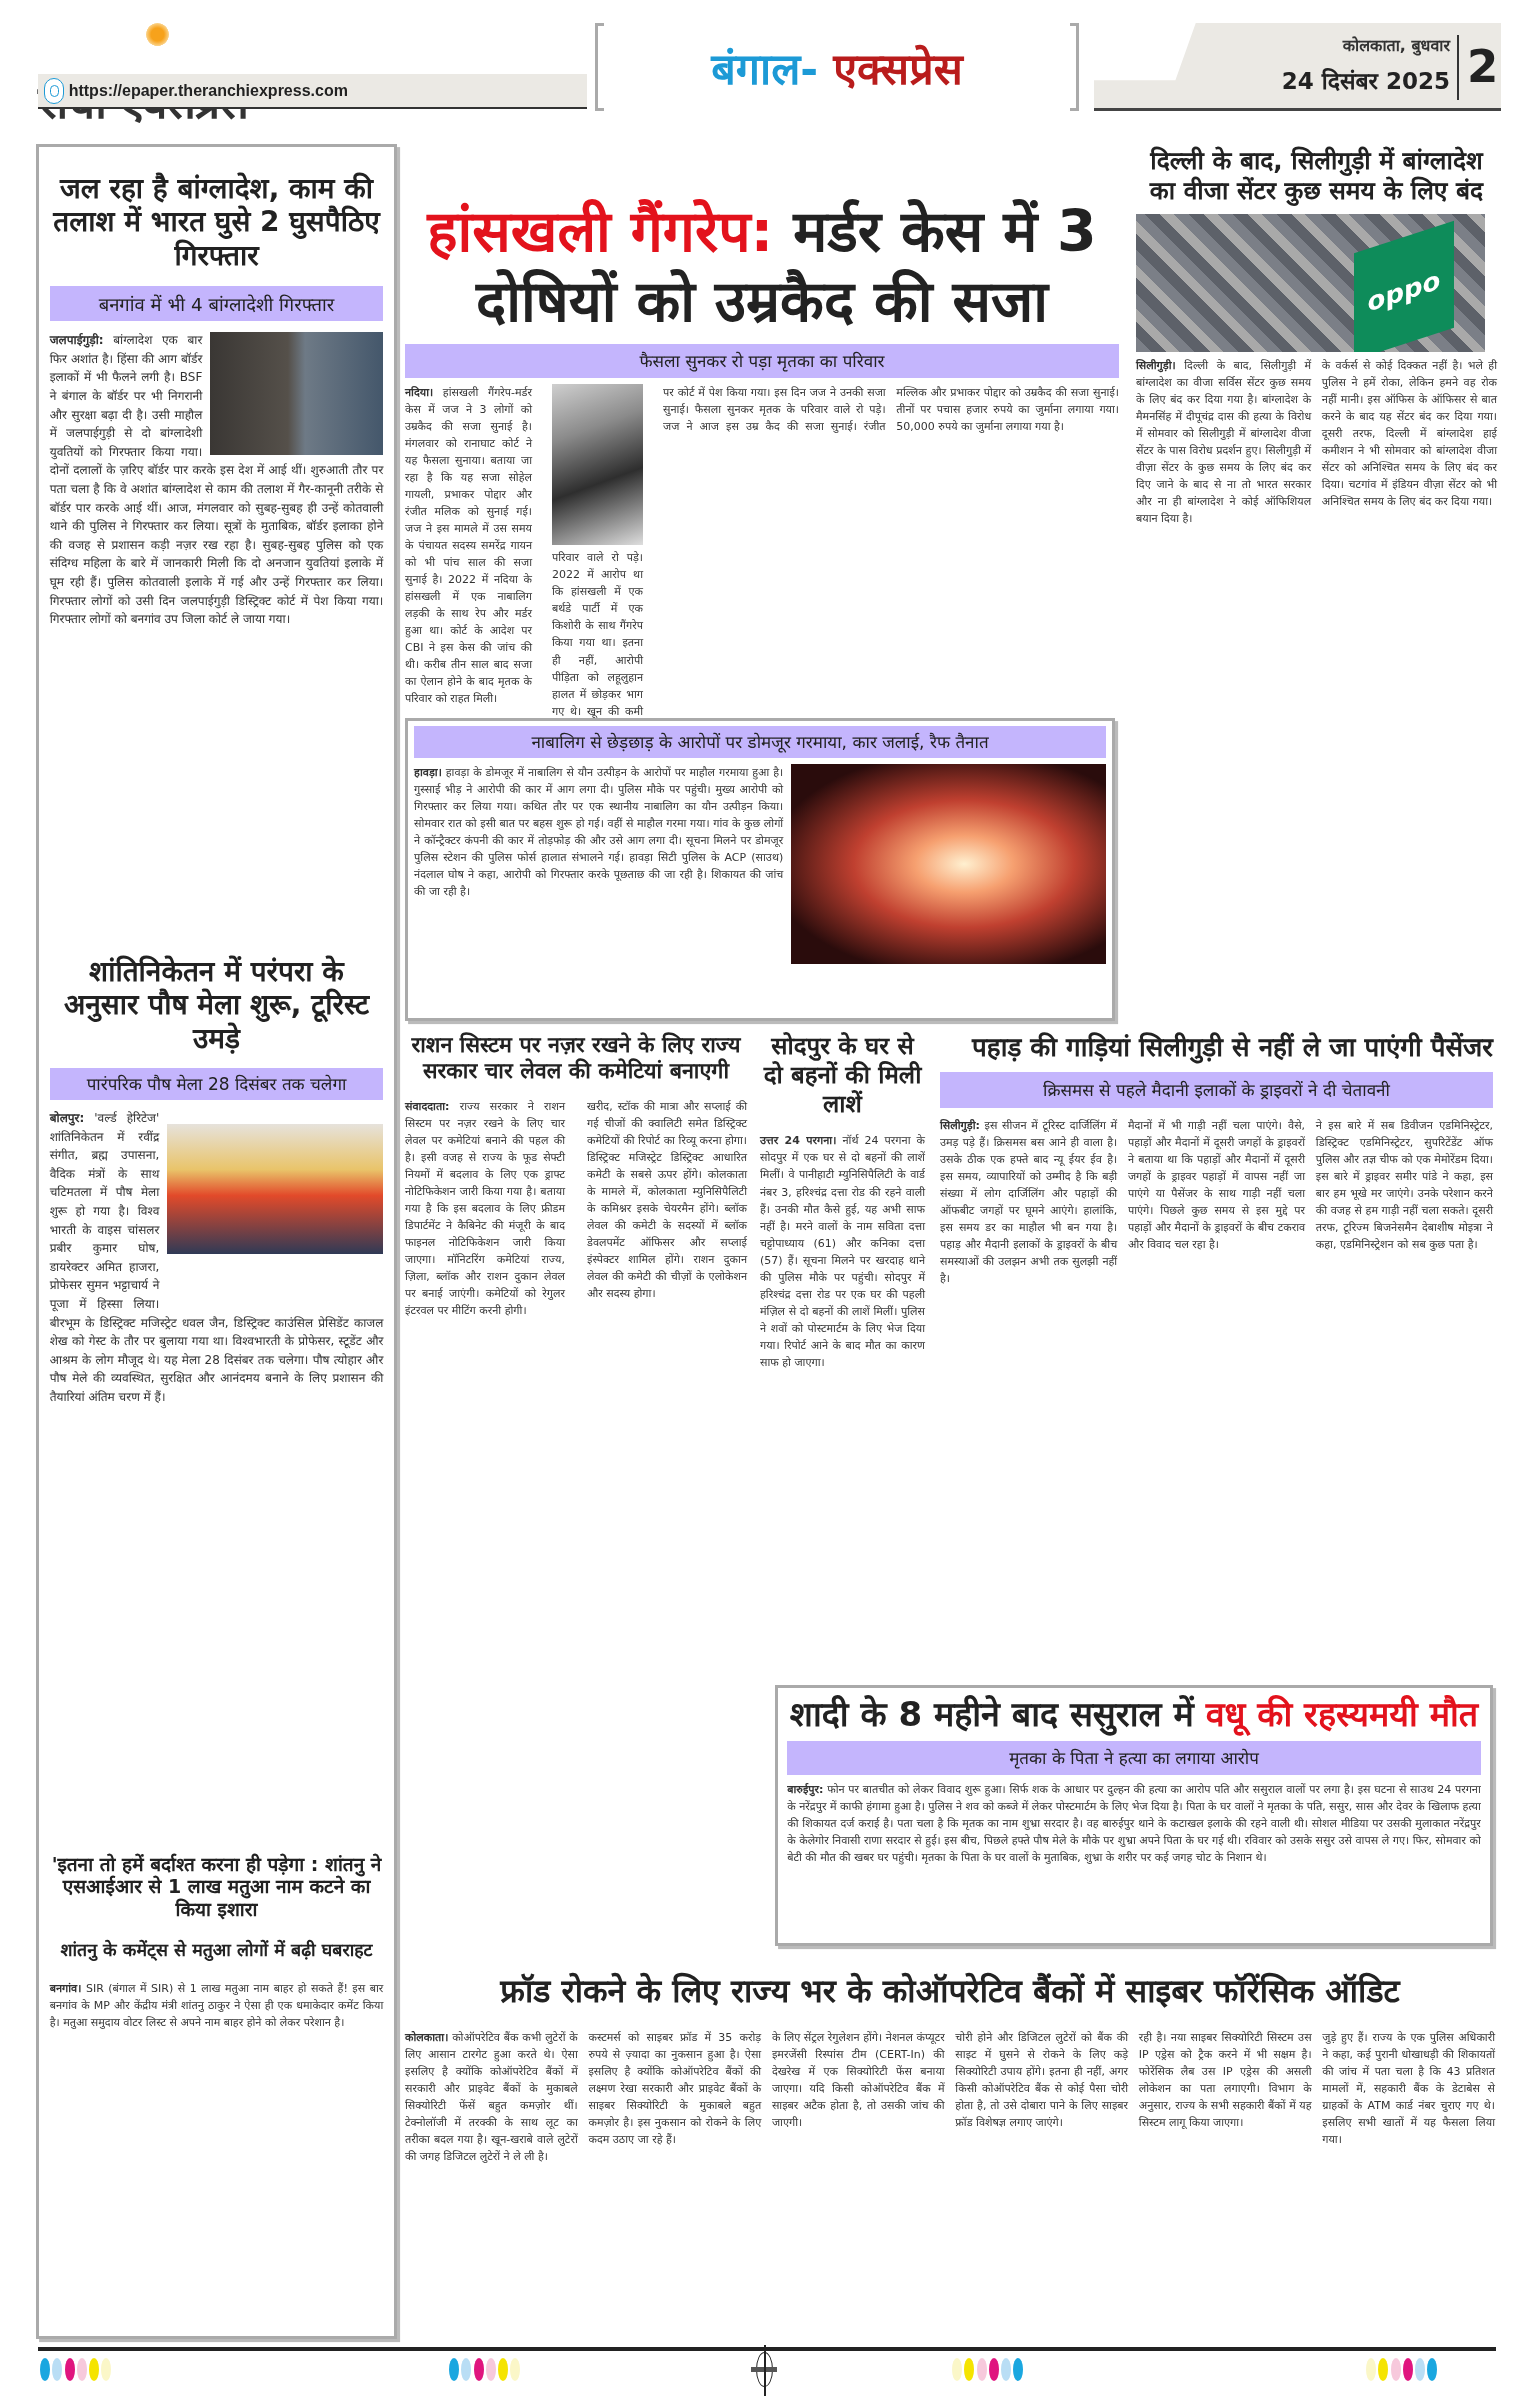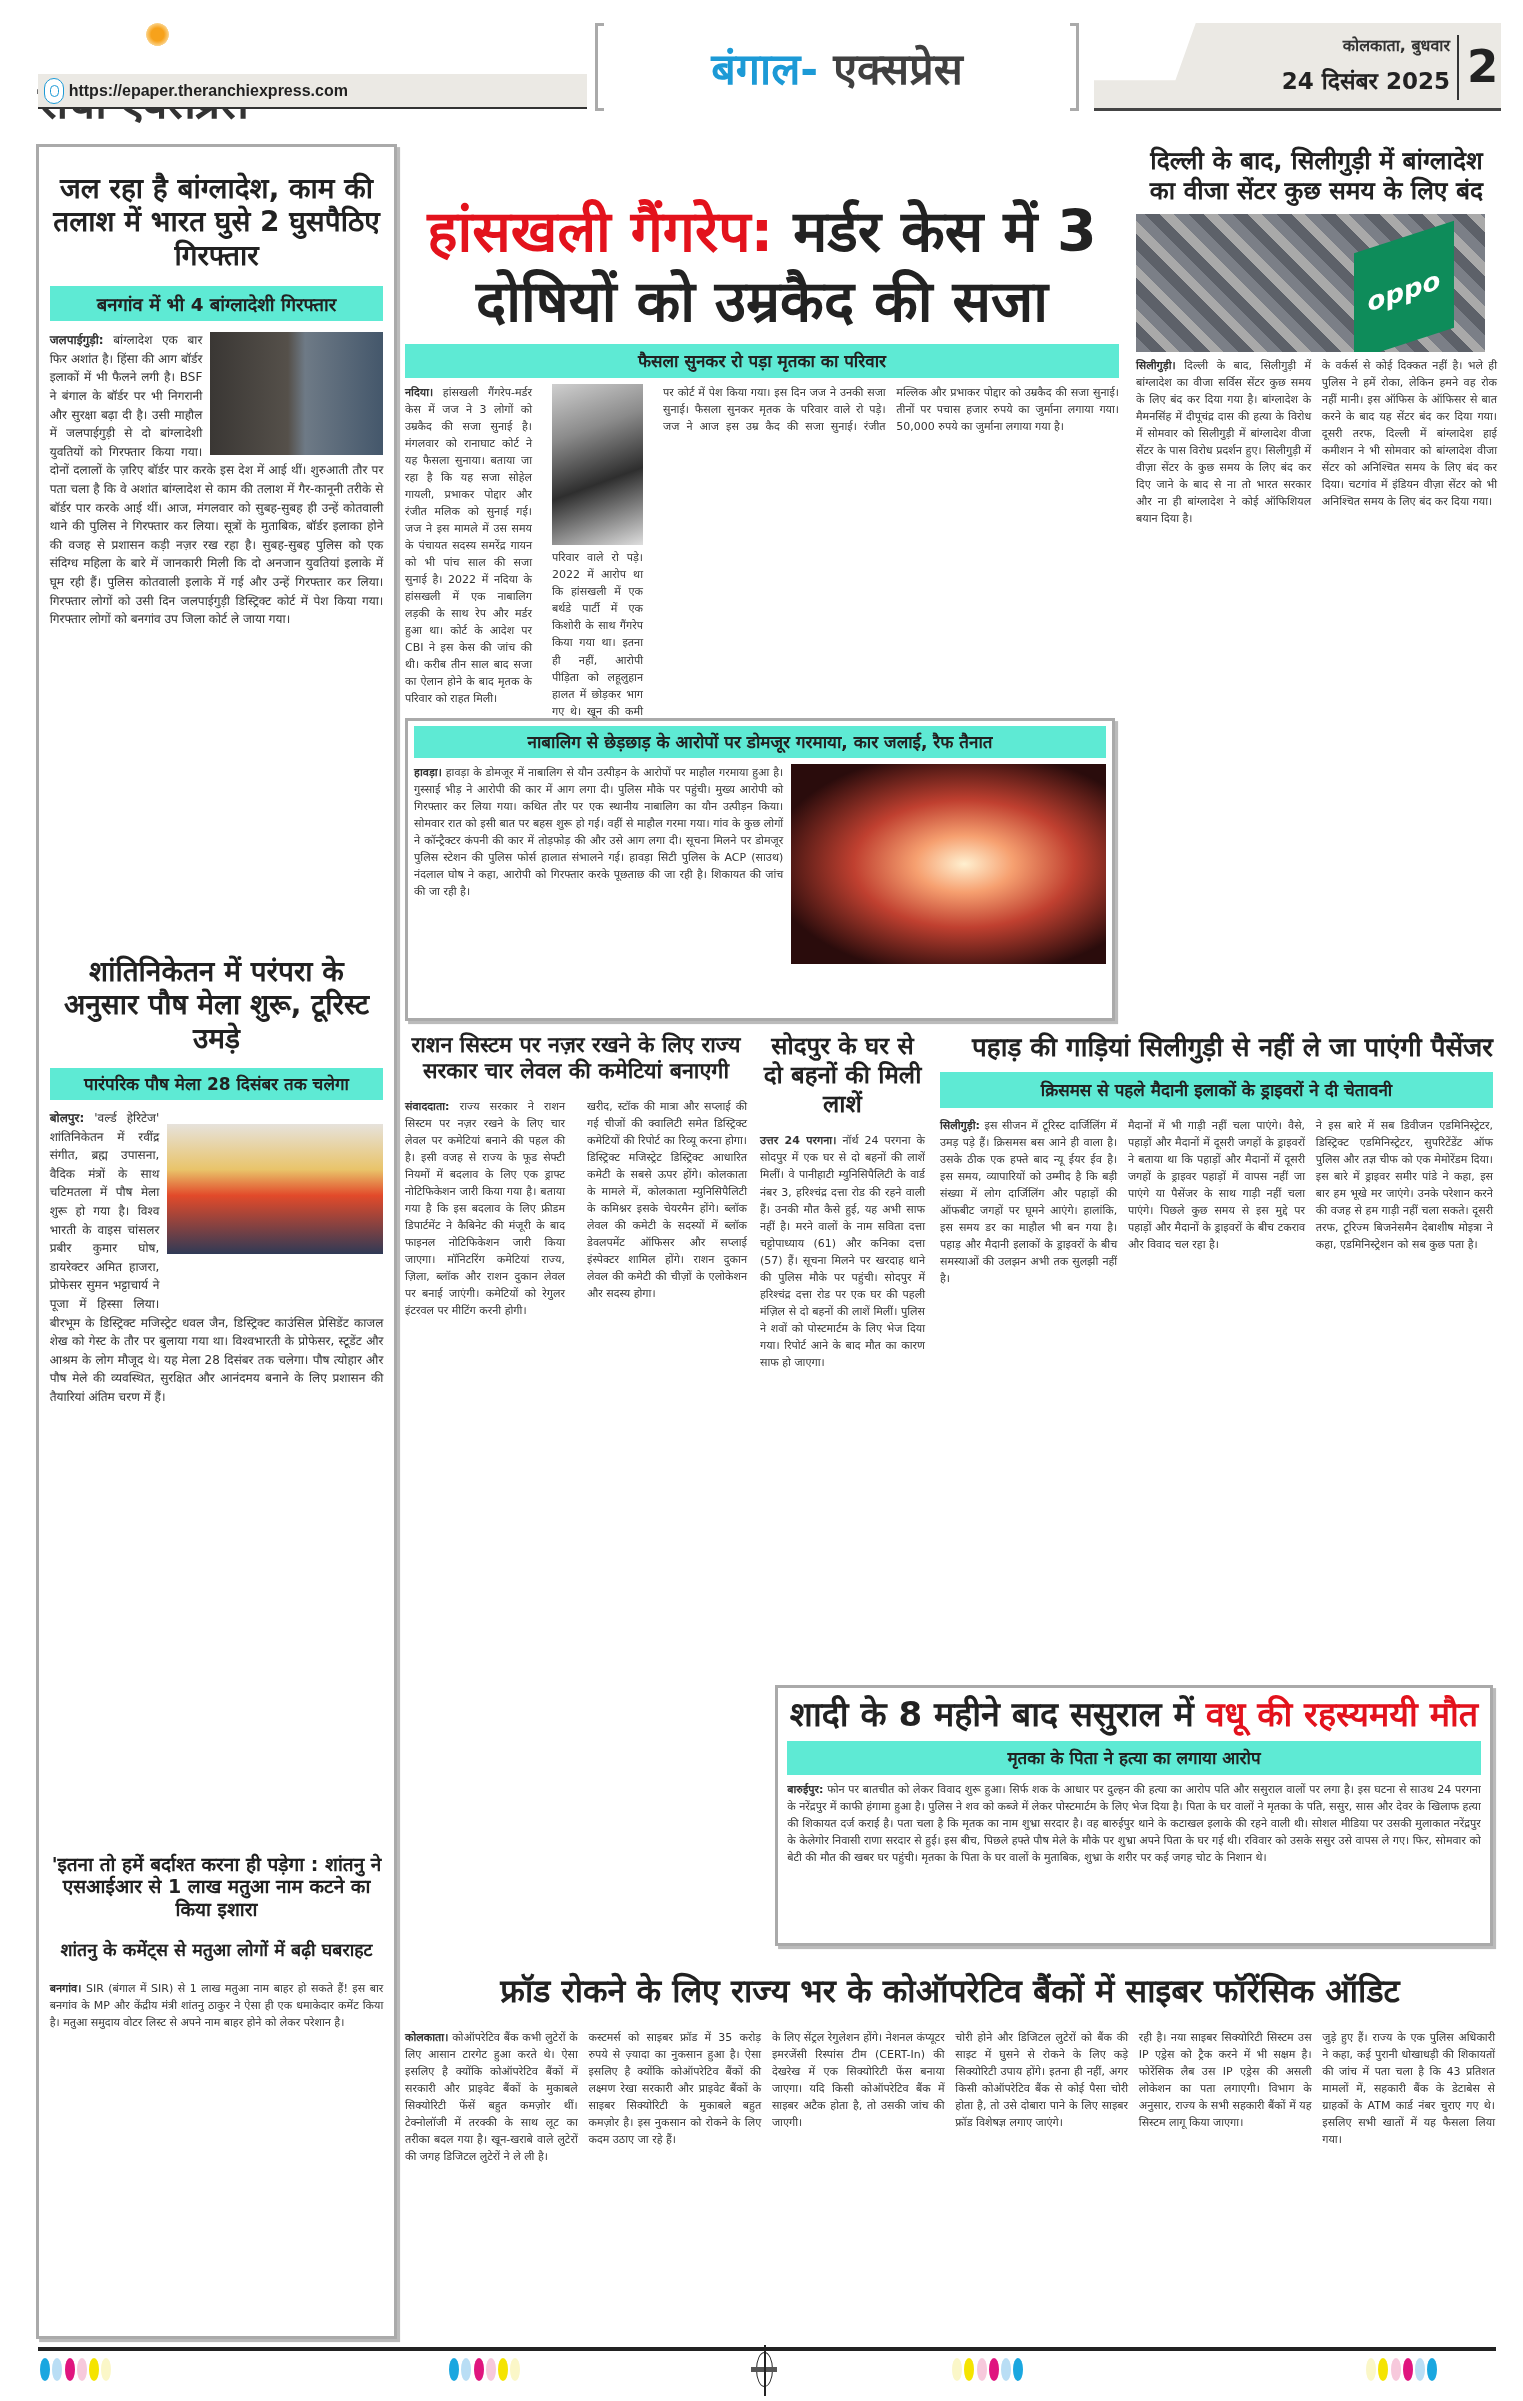--- a/index.html
+++ b/index.html
@@ -13,32 +13,32 @@
   .url-bar { position: absolute; left: 38px; top: 74px; width: 549px; height: 35px; background: #ebe9e4; border-bottom: 2.3px solid #333; display: flex; align-items: center; padding-left: 6.1px; }
   .url-icon { width: 20px; height: 26px; border-radius: 10px; border: 1.5px solid #1c9ad6; margin-right: 4.6px; background: #fff; position: relative; }
   .url-icon::after { content: ""; position: absolute; left: 4.6px; top: 6.1px; width: 7.7px; height: 10.7px; border: 1.5px solid #1c9ad6; border-radius: 4.6px; }
   .url-text { font-family: "Liberation Sans", sans-serif; font-weight: bold; font-size: 16px; color: #222; }
   .section-frame { position: absolute; left: 595px; top: 23px; width: 484px; height: 88px; }
   .section-frame .br { position: absolute; top: 0; width: 9.2px; height: 88px; border: 3.8px solid #aaa; }
   .section-frame .br.l { left: 0; border-right: none; }
   .section-frame .br.r { right: 0; border-left: none; }
   .section-title { position: absolute; left: 0; right: 0; top: 15.3px; text-align: center; font-size: 43px; font-weight: bold; }
   .section-title .blue { color: #1c9ad6; }
-  .section-title .dark { color: #404040; }
+  .section-title .dark { color: #b91c1c; }
   .dateblock { position: absolute; left: 1094px; top: 23px; width: 407px; height: 88px; background: #ebe9e4; border-bottom: 3.1px solid #444; clip-path: polygon(25% 0, 100% 0, 100% 100%, 0 100%, 0 65%, 20% 65%); }
   .date-city { position: absolute; right: 73px; top: 34px; font-size: 16px; font-weight: bold; color: #333; }
   .date-full { position: absolute; right: 73px; top: 64px; font-size: 23px; font-weight: bold; color: #222; }
   .page-sep { position: absolute; left: 1457px; top: 35px; width: 1.5px; height: 65px; background: #333; }
   .page-num { position: absolute; left: 1467px; top: 40px; font-size: 45px; font-weight: bold; color: #222; }
 
   
   .box { position: absolute; border: 3.1px solid #aaa; background: #fff; }
   .box.shadow { box-shadow: 3.1px 3.1px 0 #bbb; }
   .hl { font-weight: bold; color: #222; text-align: center; line-height: 1.2; }
-  .sub { background: #5eead4; font-weight: bold; text-align: center; color: #222; }
+  .sub { background: #c4b5fd; font-weight: normal; text-align: center; color: #222; }
   .body { font-size: 11px; line-height: 1.55; color: #333; text-align: justify; }
   .body .dl { font-weight: bold; }
   .cols { display: flex; gap: 10.7px; }
   .cols > div { flex: 1; }
   .photo { position: absolute; overflow: hidden; }
   .red { color: #e3121c; }
 
   
   .left-col { left: 36px; top: 144px; width: 361px; height: 2195px; padding: 0 10.7px; }
 

